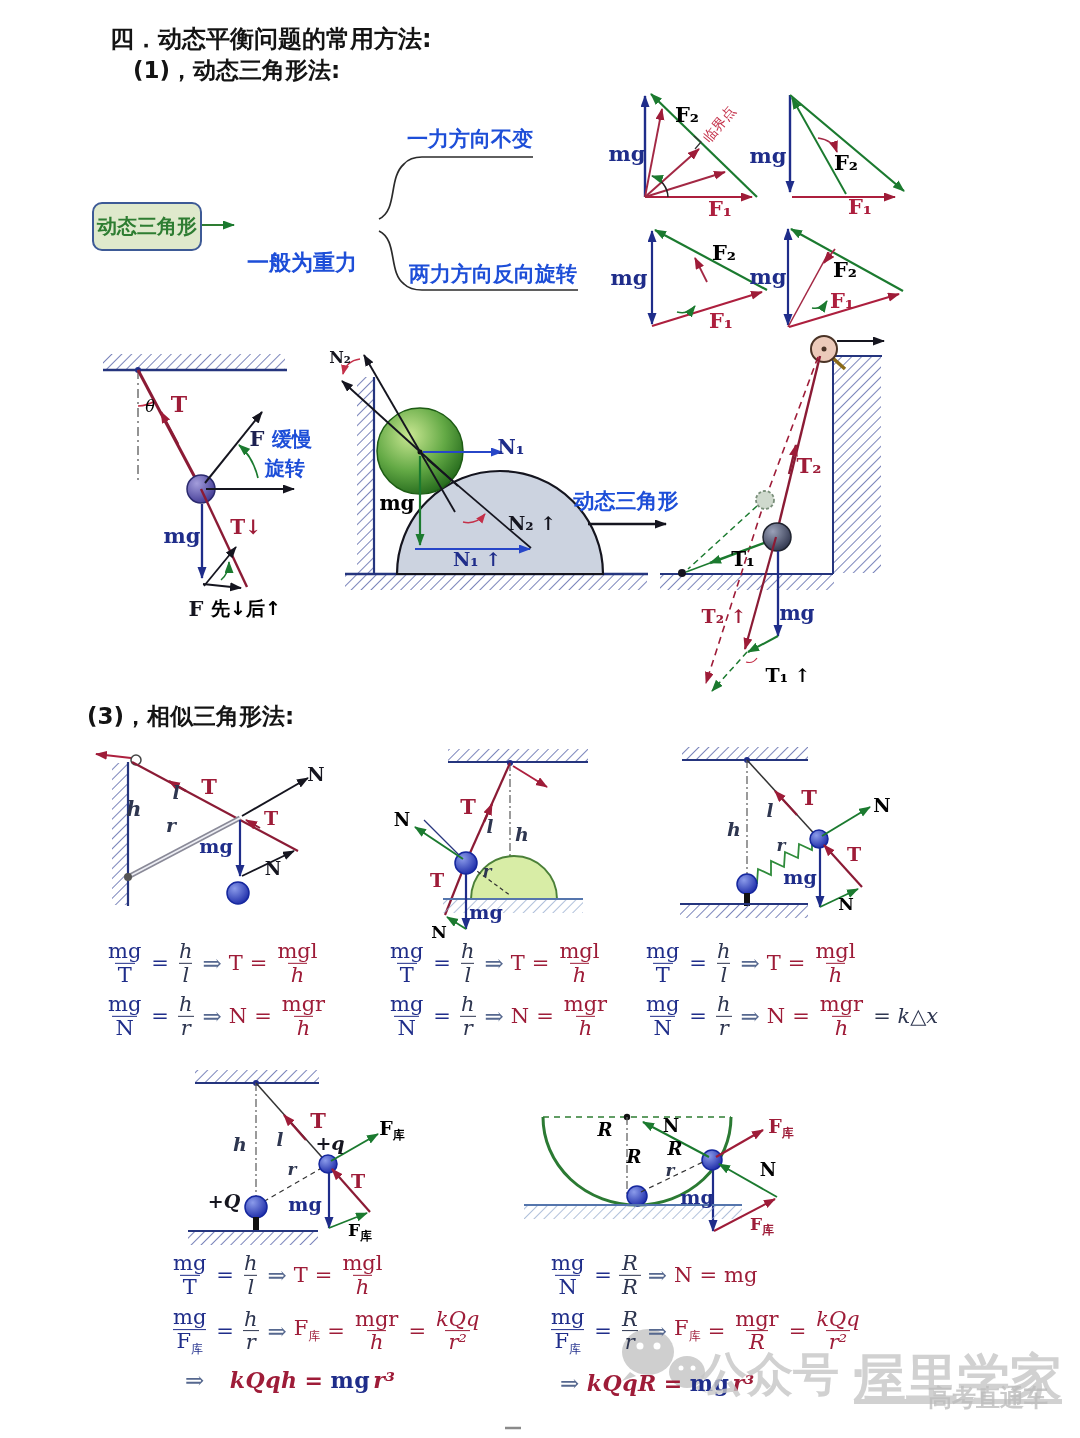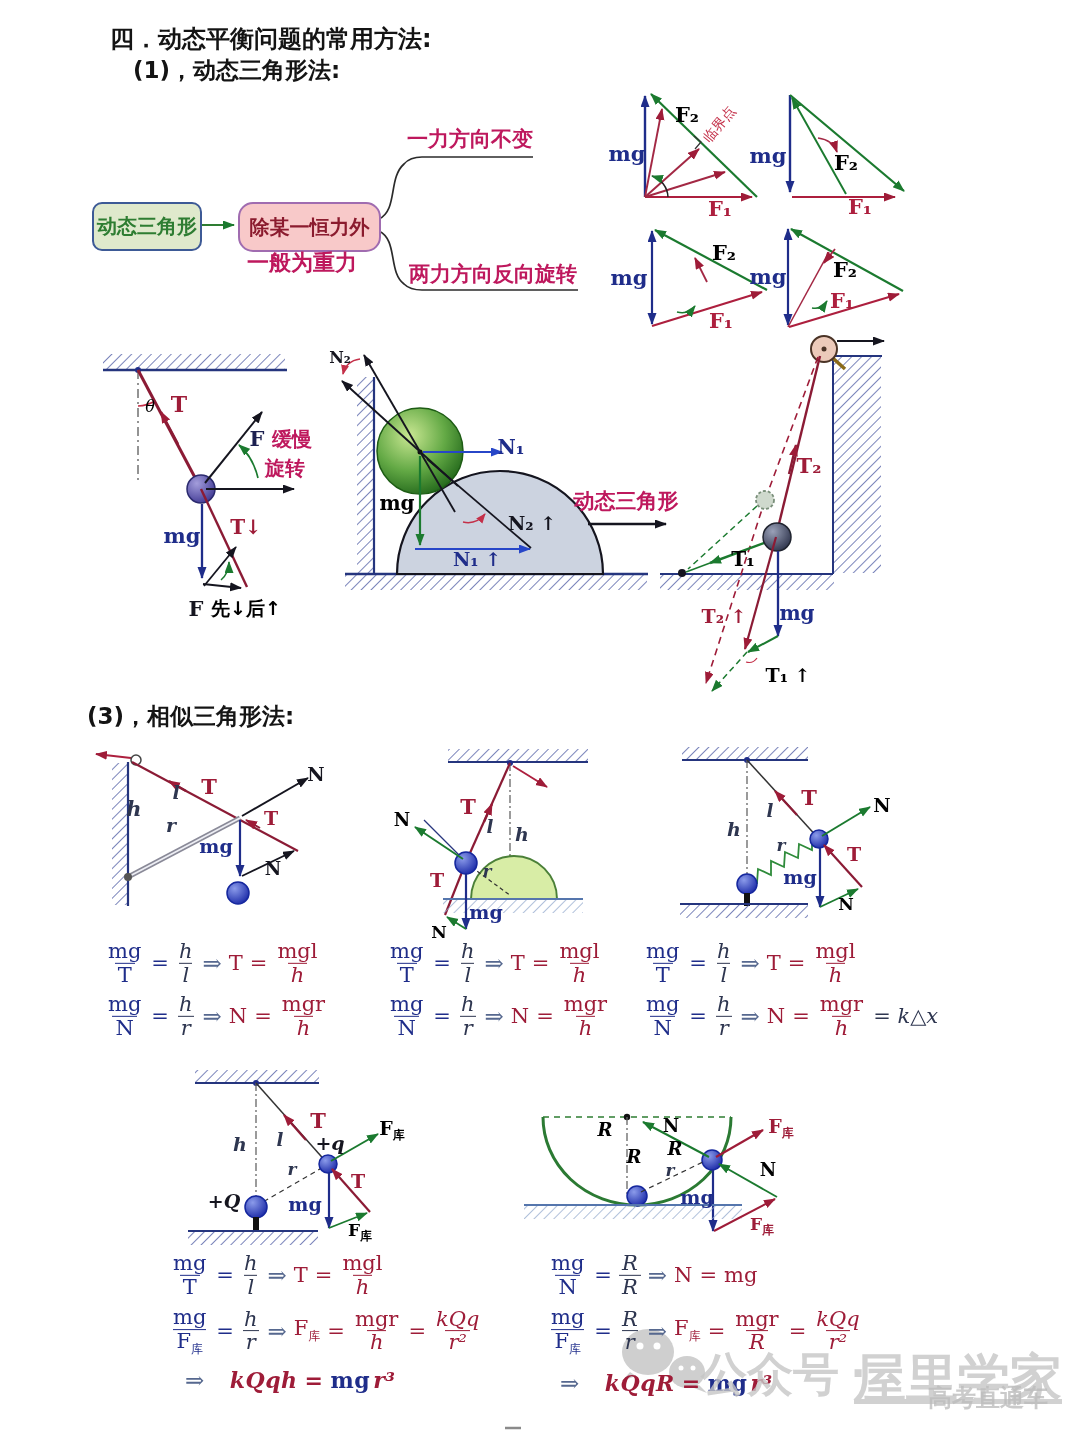--- a/index.html
+++ b/index.html
@@ -6,21 +6,21 @@
   #page{position:relative;width:1080px;height:1438px;background:#ffffff;overflow:hidden;
         font-family:"DejaVu Serif","Liberation Serif",serif;text-align:right;}
   .art{position:absolute;left:0;top:0;z-index:1;}
   .lbl{position:absolute;z-index:3;transform:translate(-50%,-50%);white-space:nowrap;line-height:1;
        font-family:"DejaVu Serif","Liberation Serif",serif;}
   .lblL{position:absolute;z-index:3;white-space:nowrap;line-height:1.15;color:#141414;
         font-family:"DejaVu Sans","Liberation Sans",sans-serif;font-weight:bold;}
   .cn{font-family:"DejaVu Sans","Liberation Sans",sans-serif;}
   .b{font-weight:bold;} .it{font-style:italic;} .bi{font-weight:bold;font-style:italic;}
   .navy{color:#1f2d8a;} .maroon{color:#9e1c38;} .crimson{color:#ad1f3e;} .green{color:#000000;}
-  .red{color:#c43049;} .ink{color:#2e3650;} .blk{color:#15151f;} .chred{color:#be185d;}
+  .red{color:#c43049;} .ink{color:#2e3650;} .blk{color:#15151f;} .chred{color:#1d4ed8;}
   .box{position:absolute;z-index:3;display:flex;align-items:center;justify-content:center;}
   #box1{left:92px;top:202px;width:106px;height:45px;background:#dfe9cc;border:2px solid #3d5a96;border-radius:10px;}
   #box2{left:238px;top:202px;width:139px;height:46px;background:#f8c9c9;border:2.5px solid #a06cb0;border-radius:15px;}
   .fline{position:absolute;z-index:3;display:flex;align-items:center;gap:7px;font-size:21px;
          transform:translateY(-50%);font-family:"DejaVu Serif","Liberation Serif",serif;}
   .frac{display:inline-flex;flex-direction:column;align-items:center;line-height:1.08;}
   .fn{padding:0 3px;} .fd{border-top:1.6px solid currentColor;padding:0 3px;}
   .imp{color:#56688f;font-size:23px;}
   sub{font-size:12px;font-family:"DejaVu Sans","Liberation Sans",sans-serif;}
   .b3{font-size:22px;letter-spacing:.5px;}
@@ -294,23 +294,20 @@
 </g>
 </svg>
 
 <div class="lblL" style="left:110px;top:26px;font-size:24px;">四．动态平衡问题的常用方法:</div>
 <div class="lblL" style="left:133px;top:57px;font-size:23px;">(1)，动态三角形法:</div>
 <div class="lblL" style="left:87px;top:703px;font-size:23px;">(3)，相似三角形法:</div>
 
 <div class="box" id="box1">
   <span class="cn b" style="font-size:20px;color:#2e7d32;">动态三角形</span>
 </div>
-<div class="box" id="box2">
-  <span class="cn b" style="font-size:20px;color:#8b1b2e;">除某一恒力外</span>
-</div>
 <span class="lbl cn b chred" style="left:302px;top:263px;font-size:22px;">一般为重力</span>
 <span class="lbl cn b chred" style="left:470px;top:139px;font-size:21px;">一力方向不变</span>
 <span class="lbl cn b chred" style="left:493px;top:274px;font-size:21px;">两力方向反向旋转</span>
 
 <span class="lbl b navy" style="left:627px;top:153px;font-size:21px;">mg</span>
 <span class="lbl b green" style="left:687px;top:114px;font-size:21px;">F₂</span>
 <span class="lbl b crimson" style="left:720px;top:208px;font-size:21px;">F₁</span>
 <span class="lbl cn red" style="left:719px;top:124px;font-size:14px;transform:translate(-50%,-50%) rotate(-50deg);">临界点</span>
 <span class="lbl b navy" style="left:768px;top:155px;font-size:21px;">mg</span>
 <span class="lbl b green" style="left:846px;top:162px;font-size:21px;">F₂</span>
@@ -585,21 +582,21 @@
         <span class="fd it">R</span>
       </span>
   <span class="maroon">=</span>
   <span class="frac maroon it">
         <span class="fn">kQq</span>
         <span class="fd">r²</span>
       </span>
 </div>
 <div class="fline b3" style="left:560px;top:1383px;">
   <span class="imp">⇒</span>
-  <span class="maroon bi" style="margin-left:18px;">kQqR</span>
+  <span class="maroon bi" style="">kQqR</span>
   <span class="maroon b">=</span>
   <span class="navy b">mg</span>
       <span class="maroon bi" style="margin-left:-4px;">r³</span>
 </div>
 
 <span class="wm" style="left:770px;top:1375px;font-size:46px;">公众号</span>
 <span class="wm" style="left:858px;top:1373px;font-size:40px;">·</span>
 <span class="wm" style="left:958px;top:1379px;font-size:52px;text-decoration:underline;">屋里学家</span>
 <span class="wm" style="left:988px;top:1398px;font-size:24px;color:#bdbdbd;">高考直通车</span>
 

